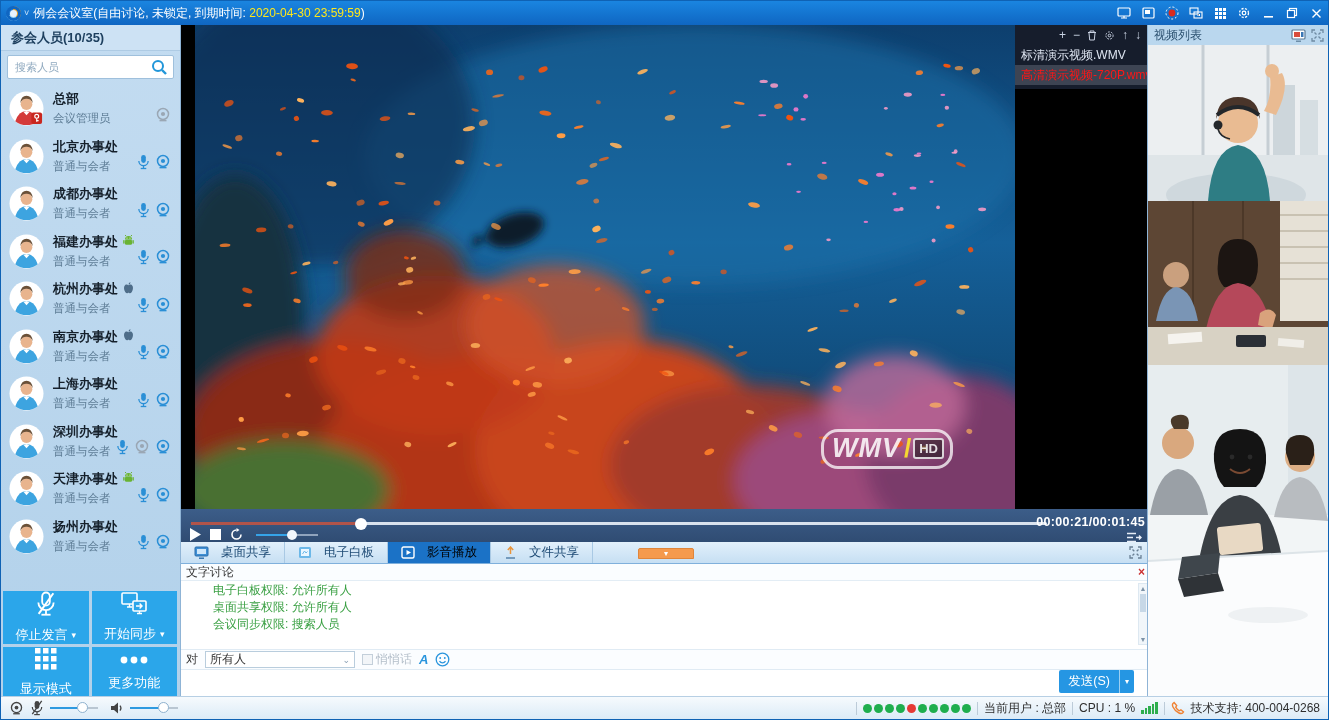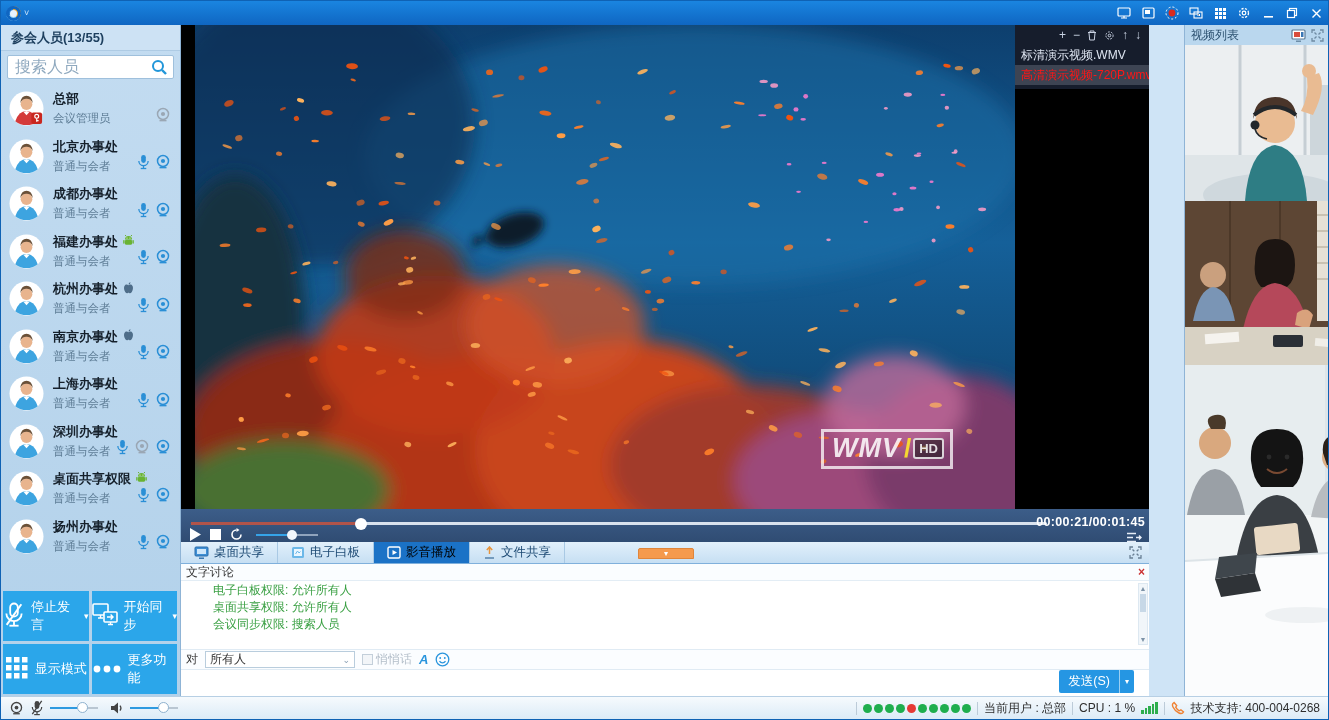--- a/index.html
+++ b/index.html
@@ -11,40 +11,40 @@
   .tb-logo:after{content:"";position:absolute;inset:4px;border-radius:50%;background:#e8f4ff;}
   .tb-chev{color:#cfe6fa;font-size:9px;margin-right:4px;}
   .tb-title span{white-space:pre;}
   .tb-time{color:#ffe81a;}
   .tb-icons{margin-left:auto;display:flex;align-items:center;height:100%;}
   .tb-ic{width:24px;height:100%;display:flex;align-items:center;justify-content:center;cursor:pointer;}
   
   .sidebar{position:absolute;left:0;top:24px;width:180px;bottom:23px;background:linear-gradient(#c3dcf1,#b2d1ea);border-right:1px solid #8fb4d6;}
   .sb-header{height:26px;line-height:26px;padding-left:10px;font-size:13px;font-weight:bold;color:#1d3f5e;background:#cde2f4;border-bottom:1px solid #aecbe4;}
   .sb-search{position:relative;margin:4px 6px;height:24px;background:#fff;border:1px solid #9fc0dc;border-radius:2px;}
-  .sb-search input{position:absolute;inset:0;border:0;outline:0;background:transparent;padding:0 26px 0 7px;font-size:16px;color:#33566f;}
+  .sb-search input{position:absolute;inset:0;border:0;outline:0;background:transparent;padding:0 26px 0 7px;font-size:11px;color:#33566f;}
   .sb-search input::placeholder{color:#8fa9bf;}
   .sb-search .mag{position:absolute;right:5px;top:3px;}
   .plist{position:absolute;left:0;right:2px;top:60px;height:478px;overflow:hidden;}
   .prow{position:relative;height:47.5px;padding:4px 6px 0 8px;display:flex;}
   .avatar{width:35px;height:35px;flex:0 0 35px;margin-top:2px;}
   .pinfo{margin-left:9px;padding-top:1px;min-width:0;}
   .pname{font-size:13px;font-weight:bold;color:#15202b;white-space:nowrap;display:flex;align-items:center;gap:4px;}
   .prole{font-size:11.5px;color:#5e7d96;margin-top:3px;}
   .picons{position:absolute;right:7px;bottom:6px;display:flex;gap:5px;align-items:flex-end;}
   
   .side-buttons{position:absolute;left:2px;right:3px;bottom:2px;height:103px;display:grid;grid-template-columns:1fr 1fr;grid-template-rows:1fr 1fr;gap:3px;}
-  .side-btn{background:#2ba6ea;color:#fff;display:flex;flex-direction:row;align-items:center;justify-content:center;gap:6px;font-size:13px;cursor:pointer;}
+  .side-btn{background:#2ba6ea;color:#fff;display:flex;flex-direction:column;align-items:center;justify-content:center;gap:6px;font-size:13px;cursor:pointer;}
   .sb-label{display:flex;align-items:center;gap:4px;}
   .sb-caret{font-size:9px;}
   
   .center{position:absolute;left:180px;top:24px;width:968px;bottom:23px;background:#eaf4fc;}
   .stage{position:absolute;left:0;top:0;width:968px;height:484px;background:#000;}
   .video{position:absolute;left:14px;top:0;width:820px;height:484px;}
-  .watermark{position:absolute;left:640px;top:404px;display:flex;align-items:center;border:3px solid rgba(255,255,255,.75);border-radius:0;padding:1px 6px 2px 8px;color:rgba(255,255,255,.85);}
+  .watermark{position:absolute;left:640px;top:404px;display:flex;align-items:center;border:3px solid rgba(255,255,255,.75);border-radius:17px;padding:1px 6px 2px 8px;color:rgba(255,255,255,.85);}
   .wm-main{font-size:27px;font-weight:bold;font-style:italic;letter-spacing:1px;}
   .wm-slash{color:rgba(255,230,40,.9);font-size:26px;font-weight:bold;margin:0 2px 0 3px;}
   .wm-hd{background:rgba(20,20,20,.55);border:2px solid rgba(255,255,255,.8);border-radius:3px;font-size:13px;font-weight:bold;padding:1px 4px;}
   .playlist{position:absolute;right:0;top:0;width:134px;background:rgba(23,31,46,.95);color:#dfe6f2;padding-bottom:4px;}
   .pl-toolbar{display:flex;justify-content:flex-end;gap:7px;padding:5px 8px 3px 0;color:#c9d2e2;font-size:12px;}
   .pl-tb-ic{cursor:pointer;line-height:10px;}
   .pl-item{height:20px;line-height:20px;font-size:12px;padding:0 4px 0 6px;white-space:nowrap;overflow:hidden;display:flex;cursor:pointer;}
   .pl-item.sel{background:#3d4453;color:#ff1616;}
   
   .playerbar{position:absolute;left:0;top:484px;width:968px;height:37px;background:linear-gradient(#3c5d89,#2e4a70);}
@@ -53,21 +53,21 @@
   .seek-thumb{position:absolute;left:164px;top:-4.5px;width:12px;height:12px;border-radius:50%;background:#fff;cursor:pointer;}
   .pcontrols{position:absolute;left:8px;top:18px;display:flex;align-items:center;gap:9px;height:15px;}
   .pc-ic{cursor:pointer;display:flex;align-items:center;}
   .vol{position:relative;width:62px;height:2px;background:#8fa3bd;margin-left:4px;}
   .vol-fill{position:absolute;left:0;top:0;height:2px;width:36px;background:#35a3e8;}
   .vol-thumb{position:absolute;left:31px;top:-4px;width:10px;height:10px;border-radius:50%;background:#f2f6fb;cursor:pointer;}
   .ptime{position:absolute;right:4px;top:6px;color:#fff;font-size:12.5px;font-weight:bold;letter-spacing:.3px;}
   .pl-toggle{position:absolute;right:7px;top:20px;cursor:pointer;}
   
   .tabbar{position:absolute;left:0;top:517px;width:968px;height:22px;background:linear-gradient(#e2f0fb,#c6dff3);border-bottom:1px solid #7fb0dc;display:flex;}
-  .tab{display:flex;align-items:center;gap:5px;padding:0 13px;font-size:12.5px;color:#1d4a74;border-right:1px solid #a9c9e4;cursor:pointer;}
+  .tab{display:flex;align-items:center;gap:12px;padding:0 13px;font-size:12.5px;color:#1d4a74;border-right:1px solid #a9c9e4;cursor:pointer;}
   .tab.active{background:#1b72c6;color:#000000;}
   .tab-fs{margin-left:auto;display:flex;align-items:center;padding-right:7px;cursor:pointer;}
   
   .chat{position:absolute;left:0;top:539px;width:968px;height:134px;background:#fff;}
   .collapse-handle{position:absolute;left:457px;top:-16px;width:56px;height:11px;background:#f59a4d;border:1px solid #e0853a;border-radius:2px 2px 0 0;color:#fff;font-size:8px;text-align:center;line-height:9px;cursor:pointer;}
   .chat-header{height:17px;line-height:17px;background:#fafdff;border-bottom:1px solid #e3edf5;font-size:12px;color:#333;padding-left:5px;display:flex;}
   .chat-close{margin-left:auto;margin-right:4px;color:#c33;font-weight:bold;font-size:12px;cursor:pointer;line-height:16px;}
   .chat-msgs{position:relative;height:68px;overflow:hidden;padding:1px 14px 0 4px;}
   .chat-msg{font-size:12px;color:#3aa043;line-height:17px;white-space:nowrap;margin-left:28px;}
   .chat-scroll{position:absolute;right:1px;top:2px;width:10px;height:62px;background:#f1f6fa;border:1px solid #dde8f1;}
@@ -78,21 +78,21 @@
   .to-select{position:relative;width:150px;height:17px;background:#fff;border:1px solid #b9cddd;font-size:12px;color:#333;line-height:15px;padding-left:4px;cursor:pointer;}
   .to-select .chev{position:absolute;right:4px;top:1px;color:#8aa0b4;font-size:9px;}
   .whisper{display:flex;align-items:center;gap:3px;color:#b3bec9;}
   .whisper .box{width:11px;height:11px;border:1px solid #c3cfda;background:#f2f5f8;}
   .fmt-a{color:#2a95dd;font-weight:bold;font-size:13px;cursor:pointer;font-style:italic;}
   .chat-input{position:relative;height:26px;margin-left:32px;}
   .send-wrap{position:absolute;right:15px;bottom:3px;display:flex;}
   .send-btn{background:#2596e3;color:#fff;font-size:12.5px;height:23px;padding:0 9px;display:flex;align-items:center;border-radius:2px 0 0 2px;cursor:pointer;}
   .send-caret{background:#2596e3;color:#fff;width:15px;height:23px;border-left:1px solid rgba(255,255,255,.55);display:flex;align-items:center;justify-content:center;font-size:8px;border-radius:0 2px 2px 0;cursor:pointer;}
   
-  .rpanel{position:absolute;right:0;top:24px;width:144px;bottom:23px;background:#0d1420;border-left:1px solid #8fb4d6;}
+  .rpanel{position:absolute;right:0;top:24px;width:181px;bottom:23px;background:#0d1420;border-left:1px solid #8fb4d6;}
   .rp-header{height:20px;line-height:20px;background:#bad7ee;font-size:12px;color:#2c5170;padding-left:6px;display:flex;align-items:center;}
   .rp-icons{margin-left:auto;display:flex;gap:5px;padding-right:4px;}
   .rp-ic{cursor:pointer;display:flex;align-items:center;}
   .thumb{display:block;width:180px;}
   
   .statusbar{position:absolute;left:0;bottom:0;width:100%;height:23px;background:linear-gradient(#f6fafd,#dcebf7);border-top:1px solid #b7cfe4;display:flex;align-items:center;font-size:12px;color:#2e2e2e;}
   .st-left{display:flex;align-items:center;gap:6px;padding-left:8px;}
   .st-slider{position:relative;width:48px;height:2px;background:#b9c6d2;}
   .st-fill{position:absolute;left:0;top:0;height:2px;background:#2e9ae0;}
   .st-thumb{position:absolute;top:-5px;width:11px;height:11px;border-radius:50%;background:#fff;border:1px solid #8fb2cf;cursor:pointer;}
@@ -104,20 +104,23 @@
   .cpu-bars i{display:block;width:2.5px;background:#2eae4d;}
 </style>
 </head>
 <body>
 
 <div class="app">
 
   <div class="titlebar">
     <div class="tb-logo"></div>
     <span class="tb-chev">˅</span>
+    <div class="tb-title">
+      <span>例会会议室(自由讨论, 未锁定, 到期时间: </span><span class="tb-time">2020-04-30 23:59:59</span><span>)</span>
+    </div>
     <div class="tb-icons">
       <span class="tb-ic">
           <svg width="14" height="12" viewBox="0 0 14 12">
             <rect x="1" y="1" width="12" height="8" rx="1" fill="none" stroke="#fff" stroke-width="1.2"></rect>
             <path d="M4 11h6M7 9v2" stroke="#fff" stroke-width="1.2"></path>
           </svg>
         </span>
       <span class="tb-ic">
           <svg width="13" height="12" viewBox="0 0 13 12">
             <rect x="1" y="1" width="11" height="10" rx="1" fill="none" stroke="#fff" stroke-width="1.2"></rect>
@@ -171,21 +174,21 @@
         </span>
       <span class="tb-ic">
           <svg width="11" height="11" viewBox="0 0 11 11">
             <path d="M1.5 1.5l8 8M9.5 1.5l-8 8" stroke="#fff" stroke-width="1.4"></path>
           </svg>
         </span>
     </div>
   </div>
 
   <div class="sidebar">
-    <div class="sb-header">参会人员(13/55)</div>
+    <div class="sb-header">参会人员(10/35)</div>
     <div class="sb-search">
       <input placeholder="搜索人员" style="">
       <span class="mag"><svg width="17" height="17" viewBox="0 0 17 17">
             <circle cx="7" cy="7" r="5" fill="none" stroke="#2196d9" stroke-width="2"></circle>
             <line x1="11" y1="11" x2="15" y2="15" stroke="#2196d9" stroke-width="2.4"></line>
           </svg></span>
     </div>
     <div class="plist" id="plist">
         <div class="prow">
           <span class="avatar"><svg viewBox="0 0 36 36">
@@ -410,21 +413,21 @@
         </div>
         <div class="prow">
           <span class="avatar"><svg viewBox="0 0 36 36">
               <circle cx="18" cy="18" r="17.5" fill="#fff"></circle>
               <circle cx="18" cy="13.5" r="6" fill="#e8b48e"></circle>
               <path d="M11.5 12.5q1 -7.5 6.5 -7.5q5.5 0 6.5 7.5q-2 -4.5 -6.5 -4.5q-4.5 0 -6.5 4.5z" fill="#6b5138"></path>
               <path d="M6.5 31q3.5 -10.5 11.5 -10.5q8 0 11.5 10.5q-5 4 -11.5 4q-6.5 0 -11.5 -4z" fill="#3da4e0"></path>
               <path d="M15 21.5l3 3.5 3-3.5-3-1z" fill="#fff"></path>
             </svg></span>
           <span class="pinfo"><span class="pname">
-              <span>桌面共享权限</span>
+              <span>天津办事处</span>
               <span><svg width="13" height="13" viewBox="0 0 13 13">
                   <path d="M3 5.5a3.5 3.5 0 0 1 7 0z" fill="#69b332"></path>
                   <line x1="4" y1="2.2" x2="3.2" y2="1" stroke="#69b332" stroke-width="1"></line>
                   <line x1="9" y1="2.2" x2="9.8" y2="1" stroke="#69b332" stroke-width="1"></line>
                   <rect x="3" y="5.8" width="7" height="5" rx="1.2" fill="#69b332"></rect>
                   <rect x="1.2" y="6" width="1.4" height="3.8" rx=".7" fill="#69b332"></rect>
                   <rect x="10.4" y="6" width="1.4" height="3.8" rx=".7" fill="#69b332"></rect>
                   <circle cx="5" cy="4" r=".6" fill="#fff"></circle>
                   <circle cx="8" cy="4" r=".6" fill="#fff"></circle>
                 </svg></span>

